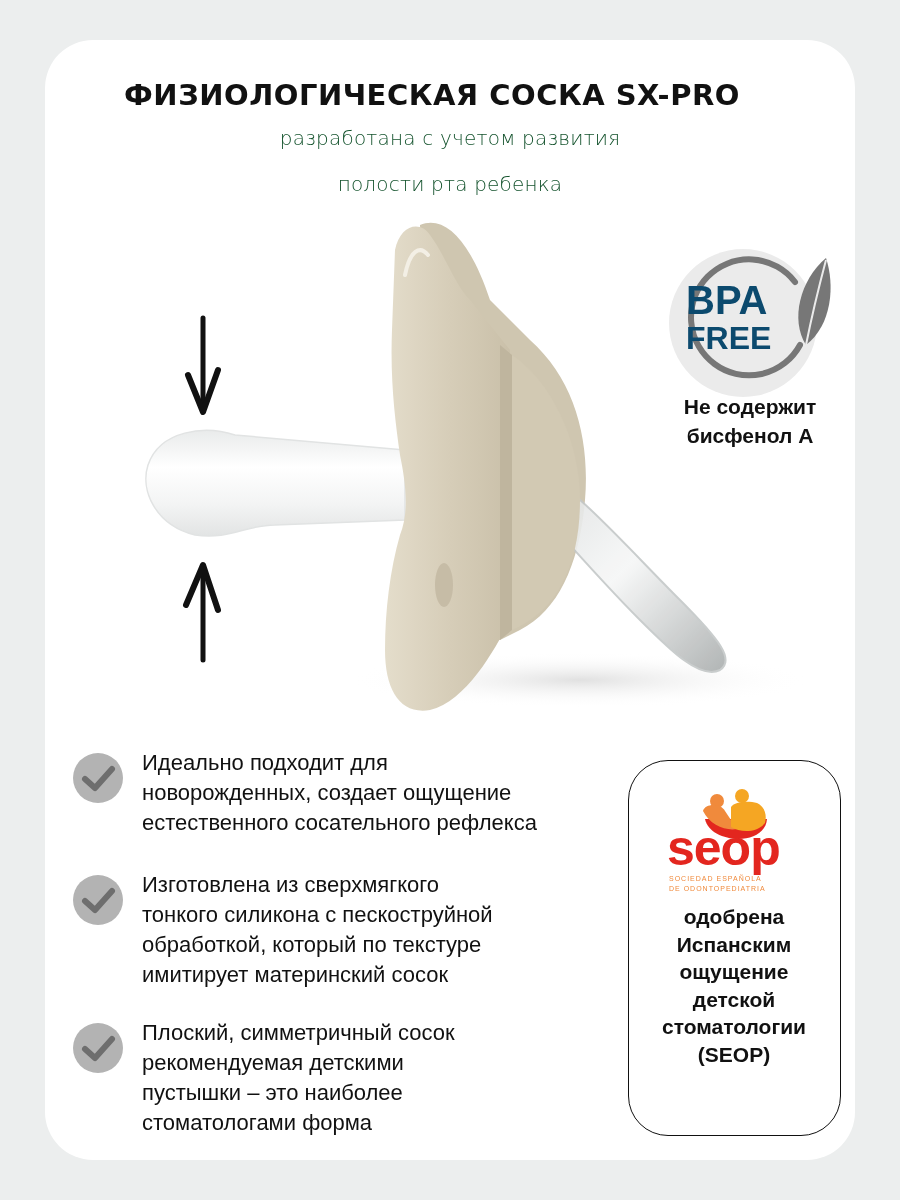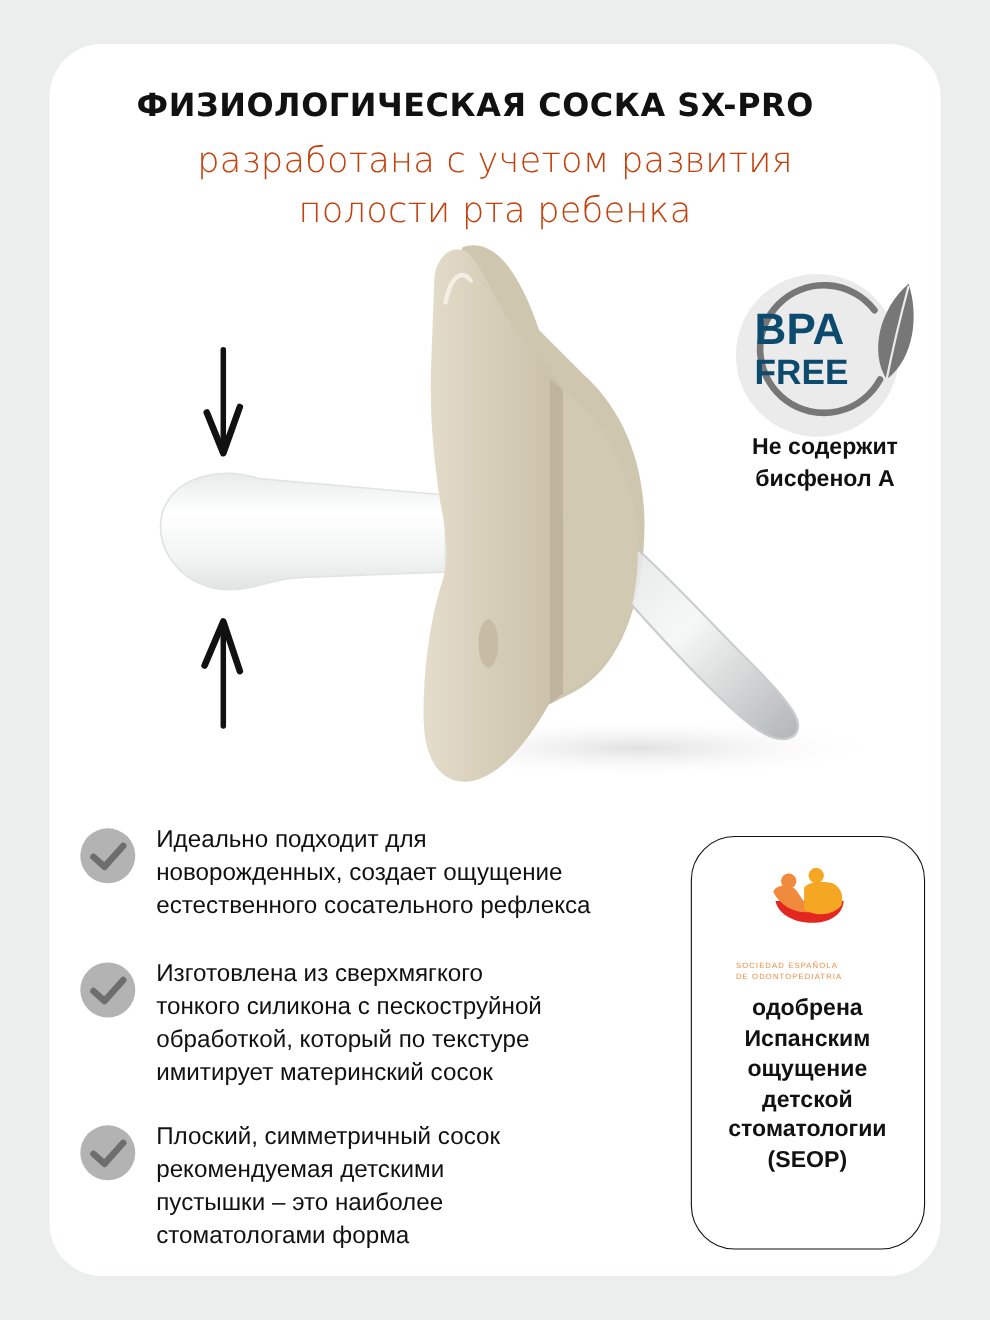--- a/index.html
+++ b/index.html
@@ -14,21 +14,21 @@
       background: #ffffff; border-radius: 48px;
     }
     .title {
       position: absolute; left: 0; top: 78px; width: 864px; text-align: center;
       font-family: "DejaVu Sans", sans-serif; font-weight: bold;
       font-size: 29px; letter-spacing: 0.5px; color: #111;
     }
     .subtitle {
       position: absolute; left: 0; width: 900px; text-align: center;
       font-family: "DejaVu Sans", sans-serif; font-weight: 300;
-      font-size: 32px; color: #c2410c; letter-spacing: 0.2px;
+      font-size: 20px; color: #14532d; letter-spacing: 0.2px;
     }
     .sub1 { top: 126px; }
     .sub2 { top: 172px; text-align: center; }
 
     .hero { position: absolute; left: 0; top: 0; width: 900px; height: 720px; }
 
     .bpa-caption {
       position: absolute; left: 655px; top: 392px; width: 190px; text-align: center;
       font-family: "Liberation Sans", sans-serif; font-weight: bold;
       font-size: 21px; line-height: 29px; color: #111;
@@ -184,20 +184,21 @@
     <svg width="145" height="110" viewBox="0 0 145 110">
 
       <path d="M40 30 C45 55 100 58 102 30 Z" fill="#e3261f"></path>
 
       <circle cx="52" cy="12" r="7" fill="#f08a3c"></circle>
       <path d="M38 22 C40 14 56 14 60 22 L72 40 C60 42 45 36 38 22 Z" fill="#f08a3c"></path>
 
       <circle cx="77" cy="7" r="7" fill="#f5a623"></circle>
       <path d="M66 18 C70 12 84 12 92 14 C100 18 102 26 100 34 C92 44 76 44 66 38 Z" fill="#f5a623"></path>
     </svg>
+    <div style="position:absolute;left:2px;top:34px;font-family:'Liberation Sans',sans-serif;font-weight:bold;font-size:50px;line-height:50px;color:#e3261f;letter-spacing:-1px;">seop</div>
     <div style="position:absolute;left:4px;top:86px;font-family:'Liberation Sans',sans-serif;font-size:7px;letter-spacing:1px;color:#f08a3c;">SOCIEDAD ESPAÑOLA</div>
     <div style="position:absolute;left:4px;top:96px;font-family:'Liberation Sans',sans-serif;font-size:7px;letter-spacing:1px;color:#f08a3c;">DE ODONTOPEDIATRIA</div>
   </div>
   <div class="seop-caption">
     <div>одобрена</div>
     <div>Испанским</div>
     <div>ощущение</div>
     <div>детской</div>
     <div>стоматологии</div>
     <div>(SEOP)</div>

